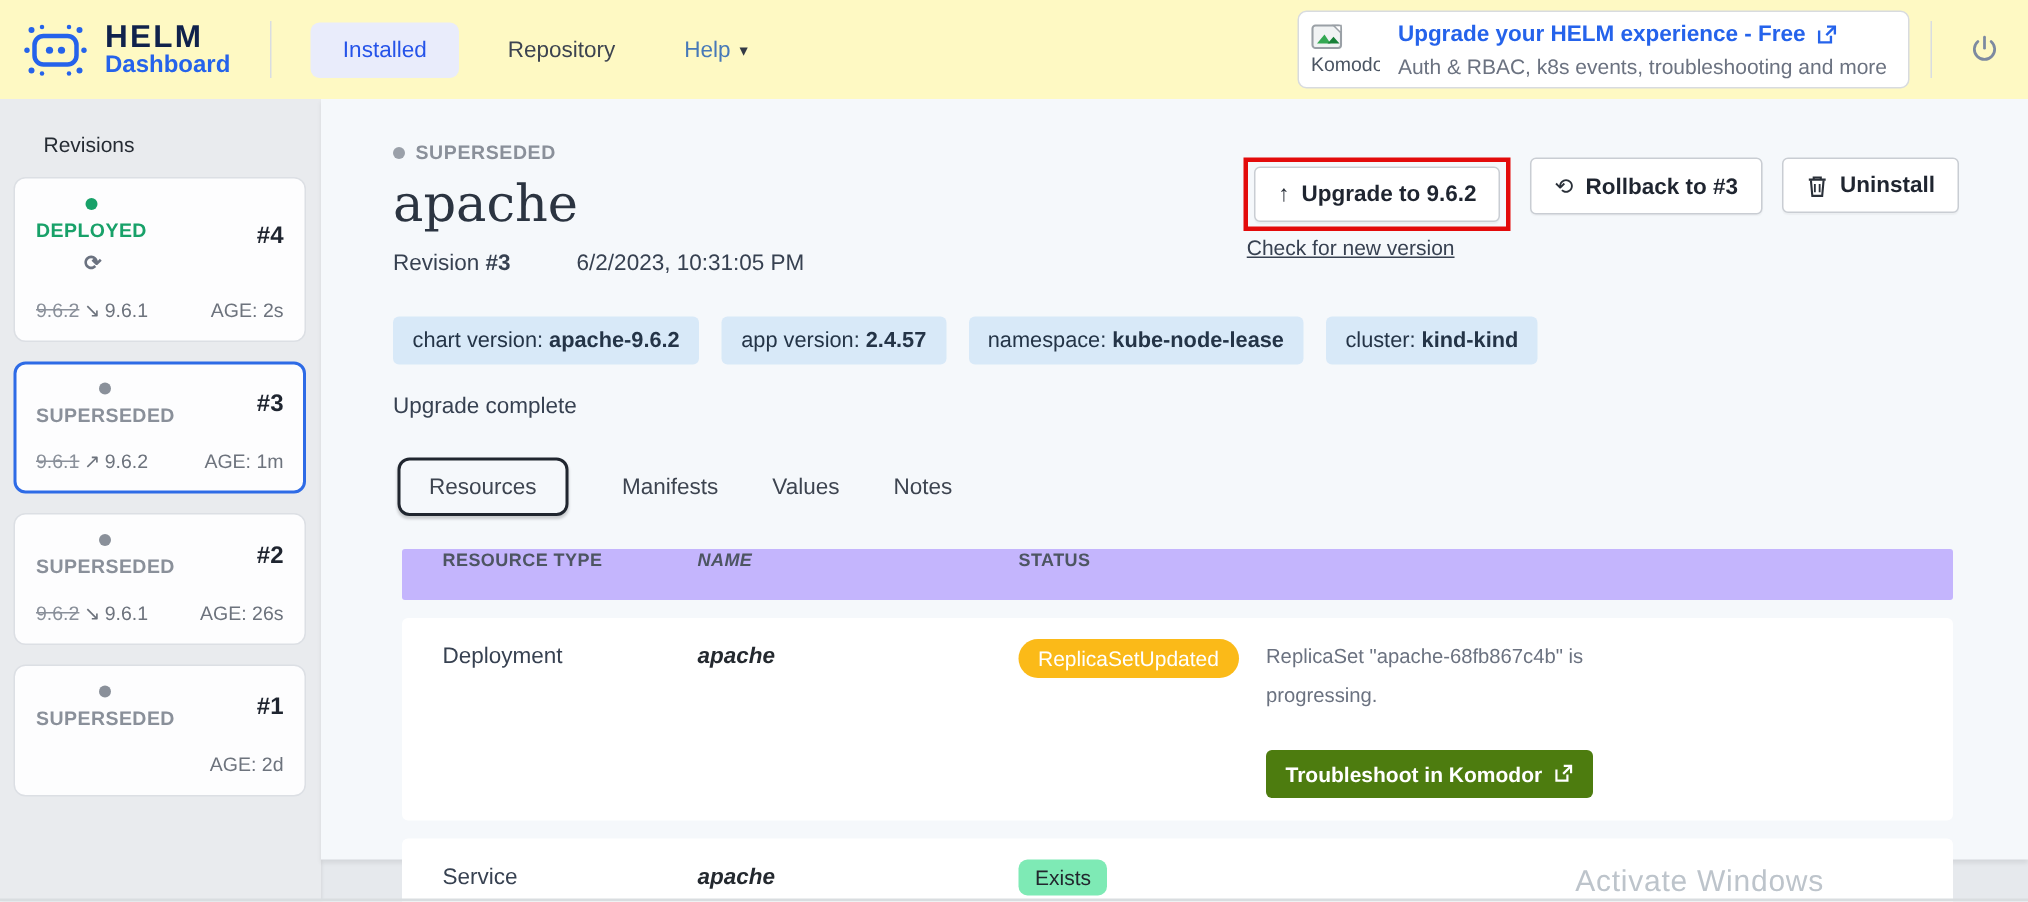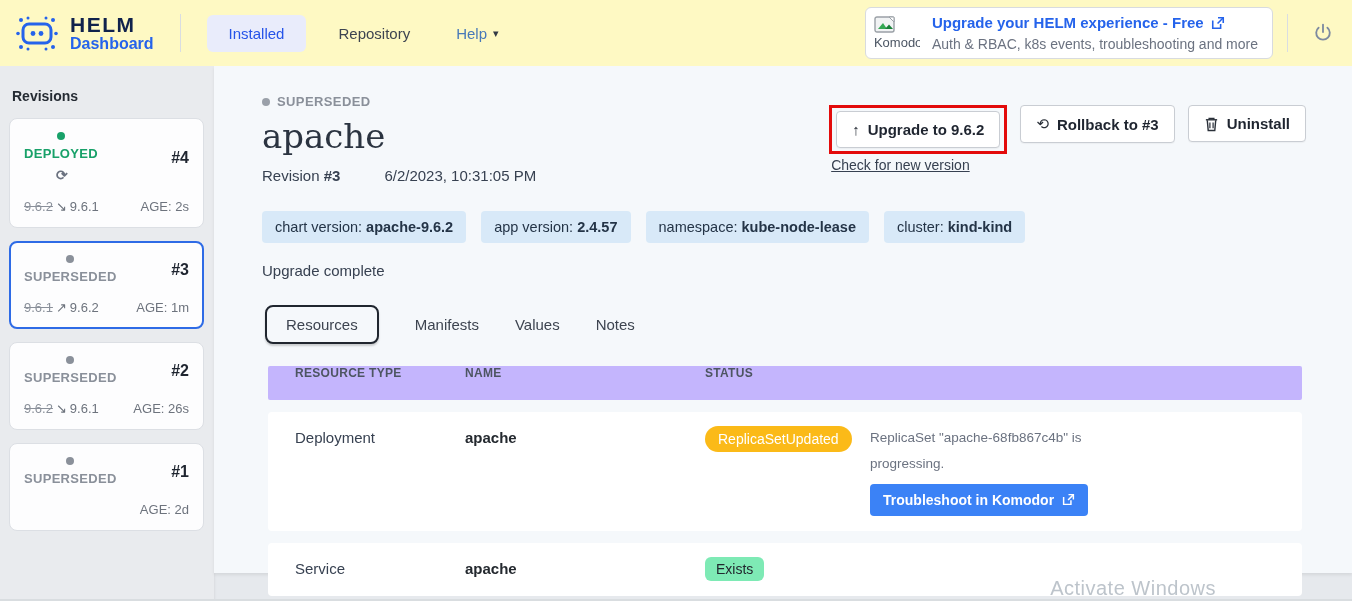--- a/index.html
+++ b/index.html
@@ -22,21 +22,21 @@
   .banner { border:1px solid #d8dbdf; border-radius:6px; background:#fff; display:flex; align-items:center; gap:12px; padding:5px 14px 5px 8px; height:52px; }
   .banner-img { width:46px; overflow:hidden; display:flex; flex-direction:column; align-items:flex-start; font-size:13px; color:#4b5563; white-space:nowrap; line-height:1.2; }
   .banner-texts { display:flex; flex-direction:column; line-height:1.45; }
   .banner-title { font-size:15px; font-weight:700; color:#2563eb; display:flex; align-items:center; gap:7px; }
   .banner-sub { font-size:14px; color:#6b7280; }
   .power { color:#7d8aa0; margin-left:10px; cursor:pointer; display:flex; align-items:center; }
 
   
   .content { display:flex; height:535px; }
   .sidebar { width:214px; background:#e9ebee; padding:16px 10px 10px 9px; flex-shrink:0; box-shadow:1px 0 2px rgba(0,0,0,0.06); }
-  .sidebar h3 { font-size:14px; font-weight:700; color:#252b33; margin:6px 0 14px 3px; }
+  .sidebar h3 { font-size:14px; font-weight:400; color:#252b33; margin:6px 0 14px 20px; }
   .rev-card { background:#fdfdfe; border:1px solid #dcdfe4; border-radius:8px; padding:13px 14px; margin-bottom:13px; cursor:pointer; }
   .rev-card.selected { border:2px solid #2e6be6; padding:12px 13px; }
   .rev-top { display:flex; align-items:center; justify-content:space-between; }
   .rev-status { font-size:13px; font-weight:700; letter-spacing:0.3px; display:flex; align-items:center; gap:6px;flex-direction:column; }
   .rev-status .dot { width:8px; height:8px; border-radius:50%; display:inline-block; }
   .st-deployed { color:#18a169; } .st-deployed .dot { background:#18a169; }
   .st-superseded { color:#8a909a; } .st-superseded .dot { background:#8a909a; }
   .rev-refresh { color:#6b7280; font-size:14px; margin-left:2px; }
   .rev-num { font-size:16px; font-weight:700; color:#1f2530; }
   .rev-bottom { display:flex; justify-content:space-between; margin-top:16px; font-size:13px; color:#6d737d; min-height:15px; }
@@ -64,27 +64,27 @@
   .desc { margin-top:19px; font-size:15px; color:#374151; }
 
   
   .tabs { display:flex; align-items:center; gap:36px; margin:26px 0 0 3px; }
   .tab { font-size:15px; color:#3d4450; cursor:pointer; }
   .tab.active { border:2px solid #20262f; border-radius:8px; padding:9px 19px; background:#f5f8fb; box-shadow:0 2px 2px rgba(0,0,0,0.18); font-weight:400; }
 
   
   .tbl { margin:22px 0 0 6px; width:1034px; }
   .tbl-head { display:flex; align-items:flex-start; background:#c4b5fd; height:34px; border-radius:2px; font-size:12px; font-weight:700; letter-spacing:0.3px; color:#4d5562; padding-left:27px; }
-  .c-type { width:170px; } .c-name { width:240px; } .c-status { width:165px; } .c-msg { flex:1; }
+  .c-type { width:170px; } .c-name { width:214px;font-style:italic; } .c-status { width:165px; } .c-msg { flex:1; }
   .tbl-row { display:flex; align-items:flex-start; background:#ffffff; border-radius:4px; margin-top:12px; padding:17px 0 15px 27px; font-size:15px; color:#374151; }
   .tbl-row .name { font-weight:700; color:#24292f; }
   .pill-amber { display:inline-block; background:#fbba18; color:#ffffff; font-size:14px; padding:5px 13px; border-radius:14px; margin-top:-3px; }
   .pill-green { display:inline-block; background:#7eeab5; color:#22272e; font-size:14px; padding:4px 11px; border-radius:6px; margin-top:-3px; }
   .msg { font-size:13.5px; color:#6b7280; line-height:1.95; margin-top:-4px; }
-  .btn-blue { display:inline-flex; align-items:center; gap:8px; background:#3b82f6; color:#fff; border:none; border-radius:4px; padding:8px 13px; font-size:14px; font-weight:700; margin-top:6px; cursor:pointer; }
+  .btn-blue { display:inline-flex; align-items:center; gap:8px; background:#4d7c0f; color:#fff; border:none; border-radius:4px; padding:8px 13px; font-size:14px; font-weight:700; margin-top:22px; cursor:pointer; }
 
   .watermark { position:absolute; right:136px; bottom:1px; font-size:20px; color:#bdc4cb; letter-spacing:0.5px; }
   .bottom-edge { position:absolute; left:0; bottom:0; width:100%; height:2px; background:#d9dde0; }
   svg { display:block; }
 </style>
 </head>
 <body>
 
 <div class="topbar">
   <div class="logo">

